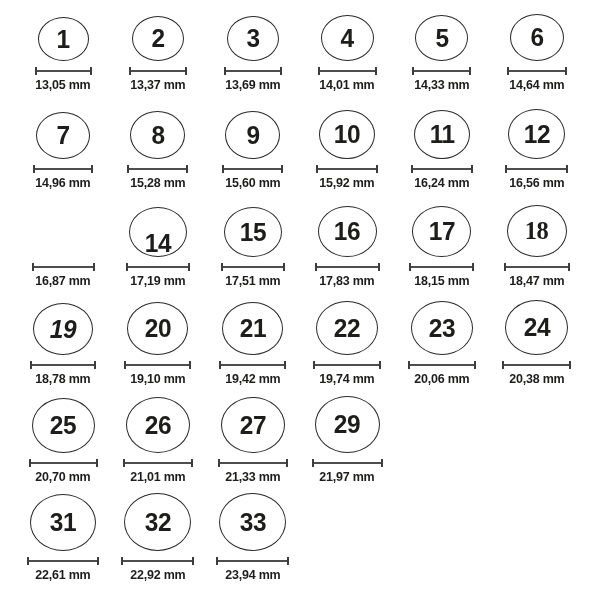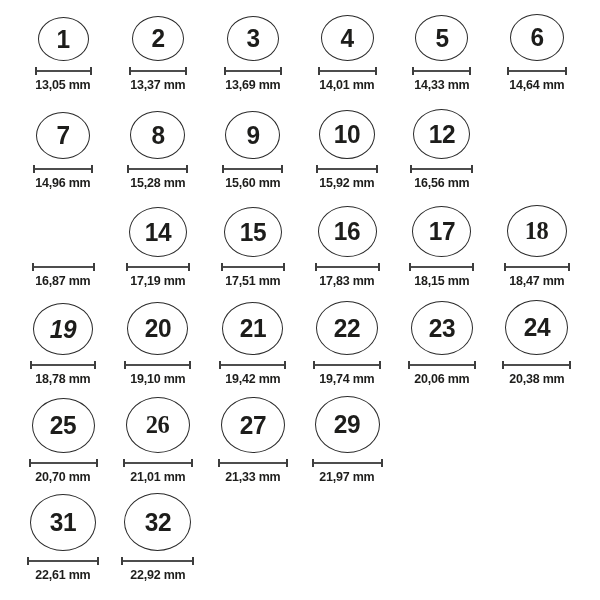--- a/index.html
+++ b/index.html
@@ -157,37 +157,44 @@
   </div>
 
   <div class="cell">
     <div class="circle" style="width: 56px; height: 49px;">
       <span class="num">10</span>
     </div>
     <div class="dim" style="width: 62px;"></div>
     <div class="label">15,92 mm</div>
   </div>
 
+  <div class="cell">
+    <div class="circle" style="width: 56px; height: 49px;">
+      <span class="num">11</span>
+    </div>
+    <div class="dim" style="width: 62px;"></div>
+    <div class="label">16,24 mm</div>
+  </div>
 
   <div class="cell">
     <div class="circle" style="width: 57px; height: 50px;">
       <span class="num">12</span>
     </div>
     <div class="dim" style="width: 63px;"></div>
     <div class="label">16,56 mm</div>
   </div>
 </div>
     <div class="row">
   <div class="cell">
     <div class="dim" style="width: 63px;"></div>
     <div class="label">16,87 mm</div>
   </div>
 
   <div class="cell">
-    <div class="circle" style="width: 58px; height: 50px;">
+    <div class="circle" style="width: 58px; height: 50px; align-items: flex-end;">
       <span class="num">14</span>
     </div>
     <div class="dim" style="width: 64px;"></div>
     <div class="label">17,19 mm</div>
   </div>
 
   <div class="cell">
     <div class="circle" style="width: 58px; height: 50px;">
       <span class="num">15</span>
     </div>
@@ -271,21 +278,21 @@
     <div class="row">
   <div class="cell">
     <div class="circle" style="width: 63px; height: 55px;">
       <span class="num">25</span>
     </div>
     <div class="dim" style="width: 69px;"></div>
     <div class="label">20,70 mm</div>
   </div>
 
   <div class="cell">
-    <div class="circle" style="width: 64px; height: 56px; font-family: Liberation Serif, serif;">
+    <div class="circle" style="width: 64px; height: 56px;">
       <span class="num">26</span>
     </div>
     <div class="dim" style="width: 70px;"></div>
     <div class="label">21,01 mm</div>
   </div>
 
   <div class="cell">
     <div class="circle" style="width: 64px; height: 56px; justify-content: center;">
       <span class="num">27</span>
     </div>
@@ -313,14 +320,21 @@
   </div>
 
   <div class="cell">
     <div class="circle" style="width: 67px; height: 58px; align-items: center;">
       <span class="num">32</span>
     </div>
     <div class="dim" style="width: 73px;"></div>
     <div class="label">22,92 mm</div>
   </div>
 
+  <div class="cell">
+    <div class="circle" style="width: 67px; height: 58px;">
+      <span class="num">33</span>
+    </div>
+    <div class="dim" style="width: 73px;"></div>
+    <div class="label">23,94 mm</div>
+  </div>
 </div>
   </div>
 
 </body></html>

